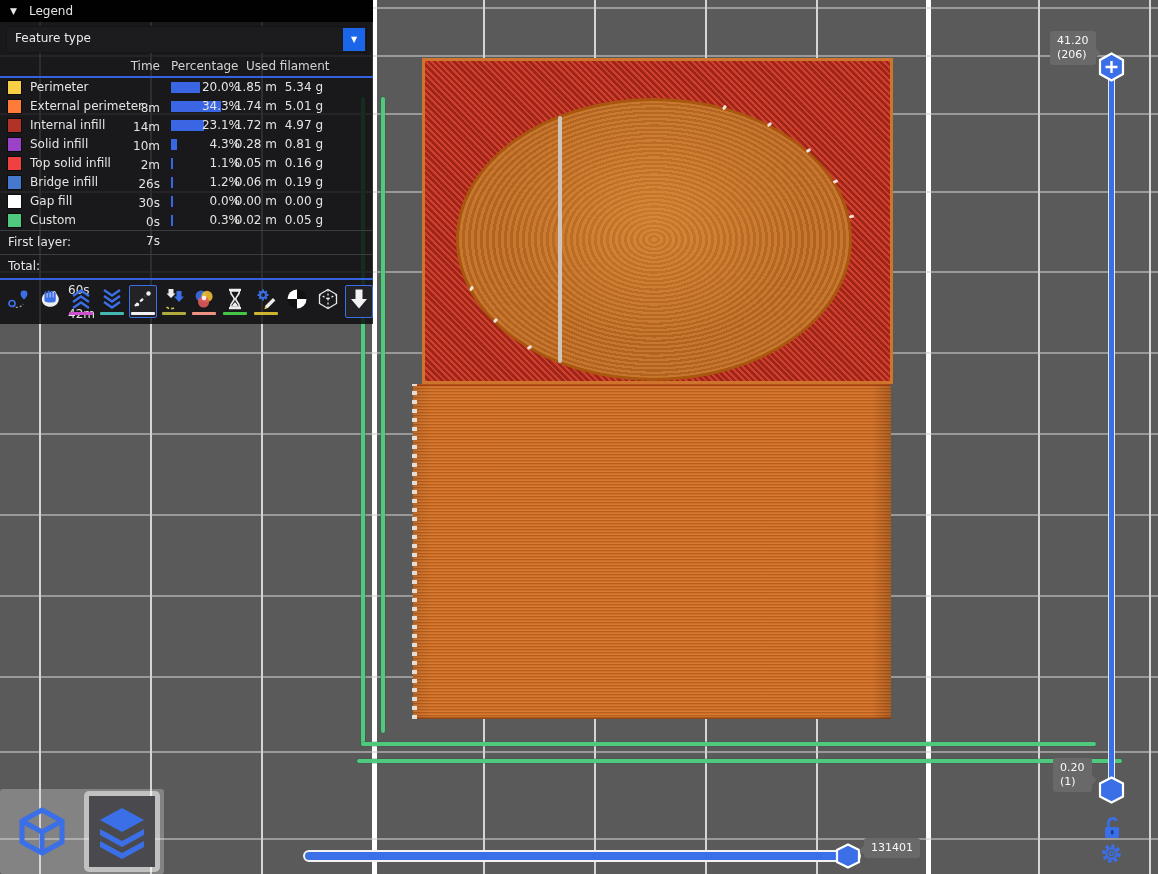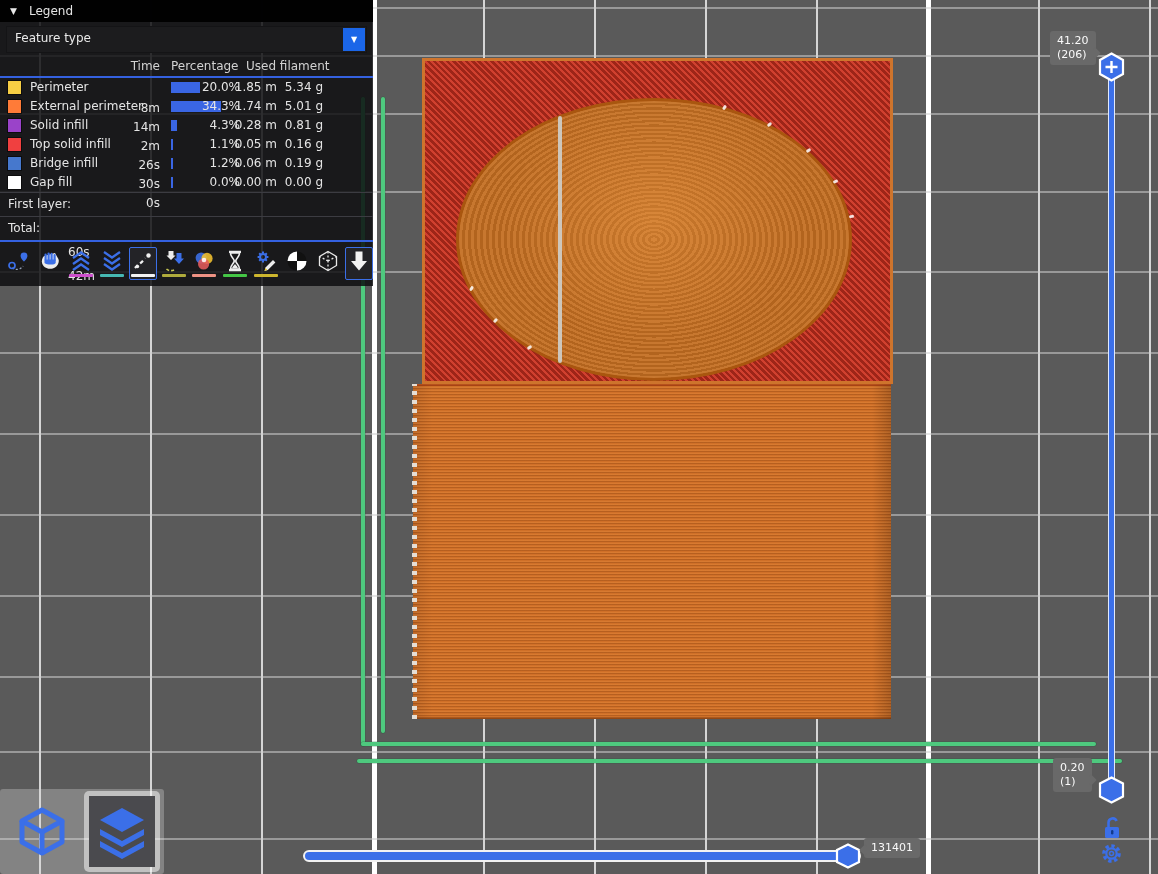--- a/index.html
+++ b/index.html
@@ -229,20 +229,29 @@
       <div class="lrow">
         <span class="sw" style="background: rgb(255, 123, 56);"></span>
         <span class="lab">External perimeter</span>
         <span class="tim">14m</span>
         <span class="bar" style="width: 50px;"></span>
         <span class="pct">34.3%</span>
         <span class="met">1.74 m</span>
         <span class="grm">5.01 g</span>
       </div>
       <div class="lrow">
+        <span class="sw" style="background: rgb(177, 50, 38);"></span>
+        <span class="lab">Internal infill</span>
+        <span class="tim">10m</span>
+        <span class="bar" style="width: 33px;"></span>
+        <span class="pct">23.1%</span>
+        <span class="met">1.72 m</span>
+        <span class="grm">4.97 g</span>
+      </div>
+      <div class="lrow">
         <span class="sw" style="background: rgb(154, 67, 201);"></span>
         <span class="lab">Solid infill</span>
         <span class="tim">2m</span>
         <span class="bar" style="width: 6px;"></span>
         <span class="pct">4.3%</span>
         <span class="met">0.28 m</span>
         <span class="grm">0.81 g</span>
       </div>
       <div class="lrow">
         <span class="sw" style="background: rgb(240, 64, 64);"></span>
@@ -264,20 +273,29 @@
       </div>
       <div class="lrow">
         <span class="sw" style="background: rgb(255, 255, 255);"></span>
         <span class="lab">Gap fill</span>
         <span class="tim">0s</span>
         <span class="bar" style="width: 2px;"></span>
         <span class="pct">0.0%</span>
         <span class="met">0.00 m</span>
         <span class="grm">0.00 g</span>
       </div>
+      <div class="lrow">
+        <span class="sw" style="background: rgb(78, 201, 126);"></span>
+        <span class="lab">Custom</span>
+        <span class="tim">7s</span>
+        <span class="bar" style="width: 2px;"></span>
+        <span class="pct">0.3%</span>
+        <span class="met">0.02 m</span>
+        <span class="grm">0.05 g</span>
+      </div>
     </div>
     <div class="sep"></div>
     <div class="stat">
       <span class="sl">First layer:</span>
       <span class="sv">60s</span>
     </div>
     <div class="sep"></div>
     <div class="stat">
       <span class="sl">Total:</span>
       <span class="sv">42m</span>

